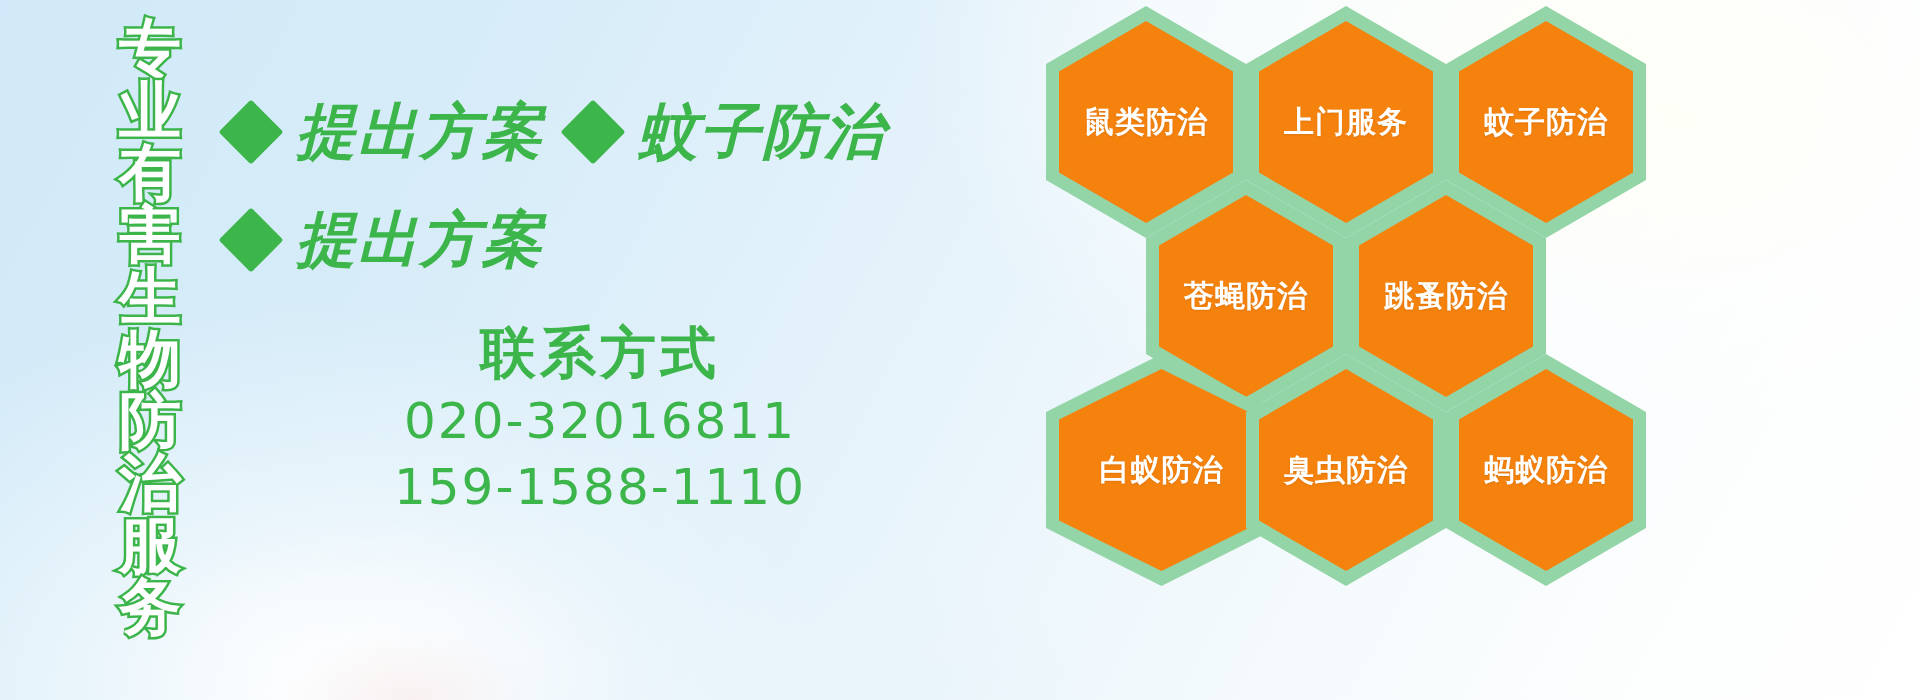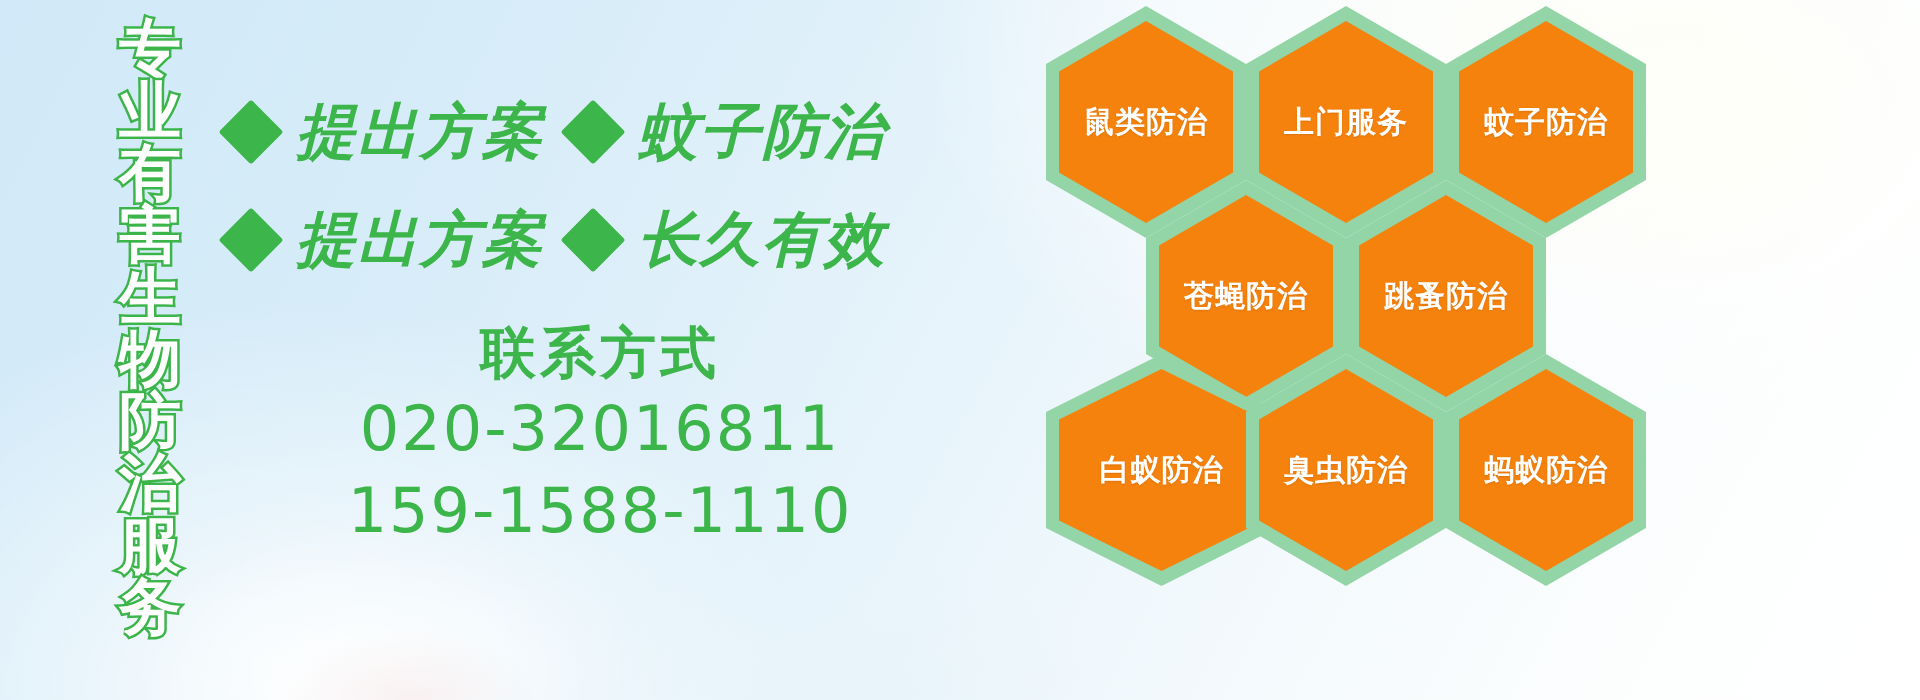--- a/index.html
+++ b/index.html
@@ -49,21 +49,21 @@
     margin-left:22px;letter-spacing:2px;white-space:nowrap;
   }
   .feat-gap{width:26px;flex:0 0 auto;}
 
   
   #contact{position:absolute;left:300px;top:318px;width:600px;text-align:center;}
   #contact-title{
     font-size:56px;font-weight:700;color:#3cb54a;letter-spacing:4px;line-height:1.25;
   }
   .phone{
-    font-size:62px;font-weight:400;color:#3cb54a;letter-spacing:2px;line-height:1.32;
+    font-size:50px;font-weight:400;color:#3cb54a;letter-spacing:2px;line-height:1.32;
     font-family:"DejaVu Sans","Liberation Sans",sans-serif;
   }
 
   
   #hex-grid{position:absolute;left:1060px;top:0px;width:800px;height:700px;}
   .hex-cell{position:absolute;width:200px;height:232px;}
   .hex-outer{
     position:absolute;inset:0;
     background:#93d5a6;
     clip-path:polygon(50% 0%,100% 25%,100% 75%,50% 100%,0% 75%,0% 25%);
@@ -113,24 +113,20 @@
         <span class="diamond"></span>
         <span class="feat-label">蚊子防治</span>
       </div>
     </div>
     <div class="feat-row">
       <div class="feat-item">
         <span class="diamond"></span>
         <span class="feat-label">提出方案</span>
       </div>
       <span class="feat-gap"></span>
-      <div class="feat-item">
-        <span class="diamond"></span>
-        <span class="feat-label">长久有效</span>
-      </div>
     </div>
   </div>
 
   <div id="contact">
     <div id="contact-title">联系方式</div>
     <div class="phone">020-32016811</div>
     <div class="phone">159-1588-1110</div>
   </div>
 
   <div id="hex-grid">

